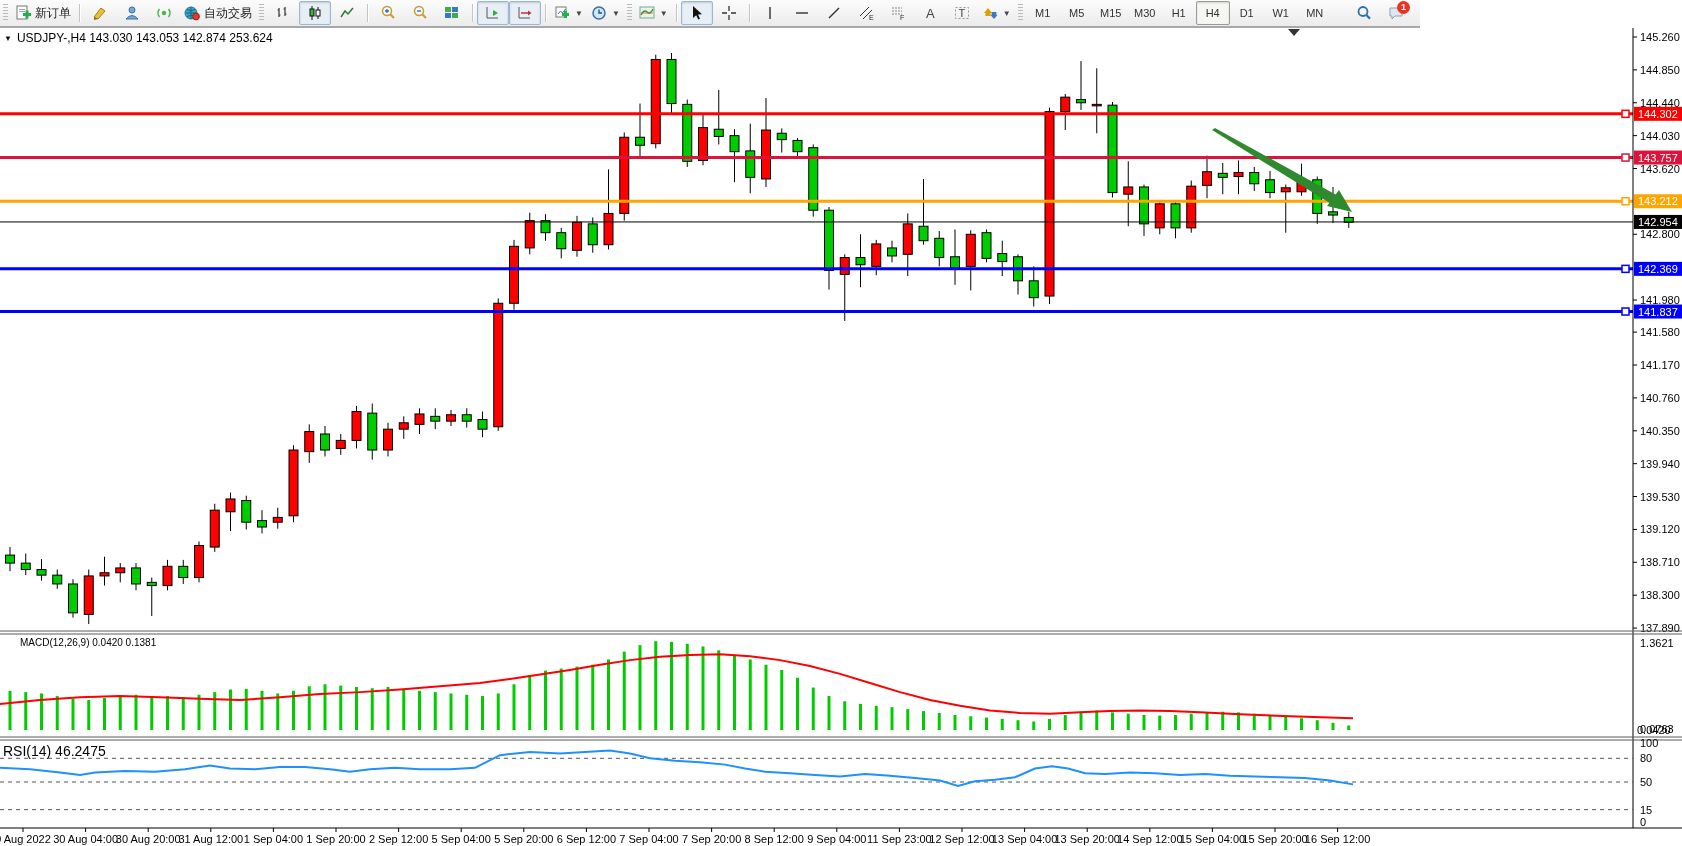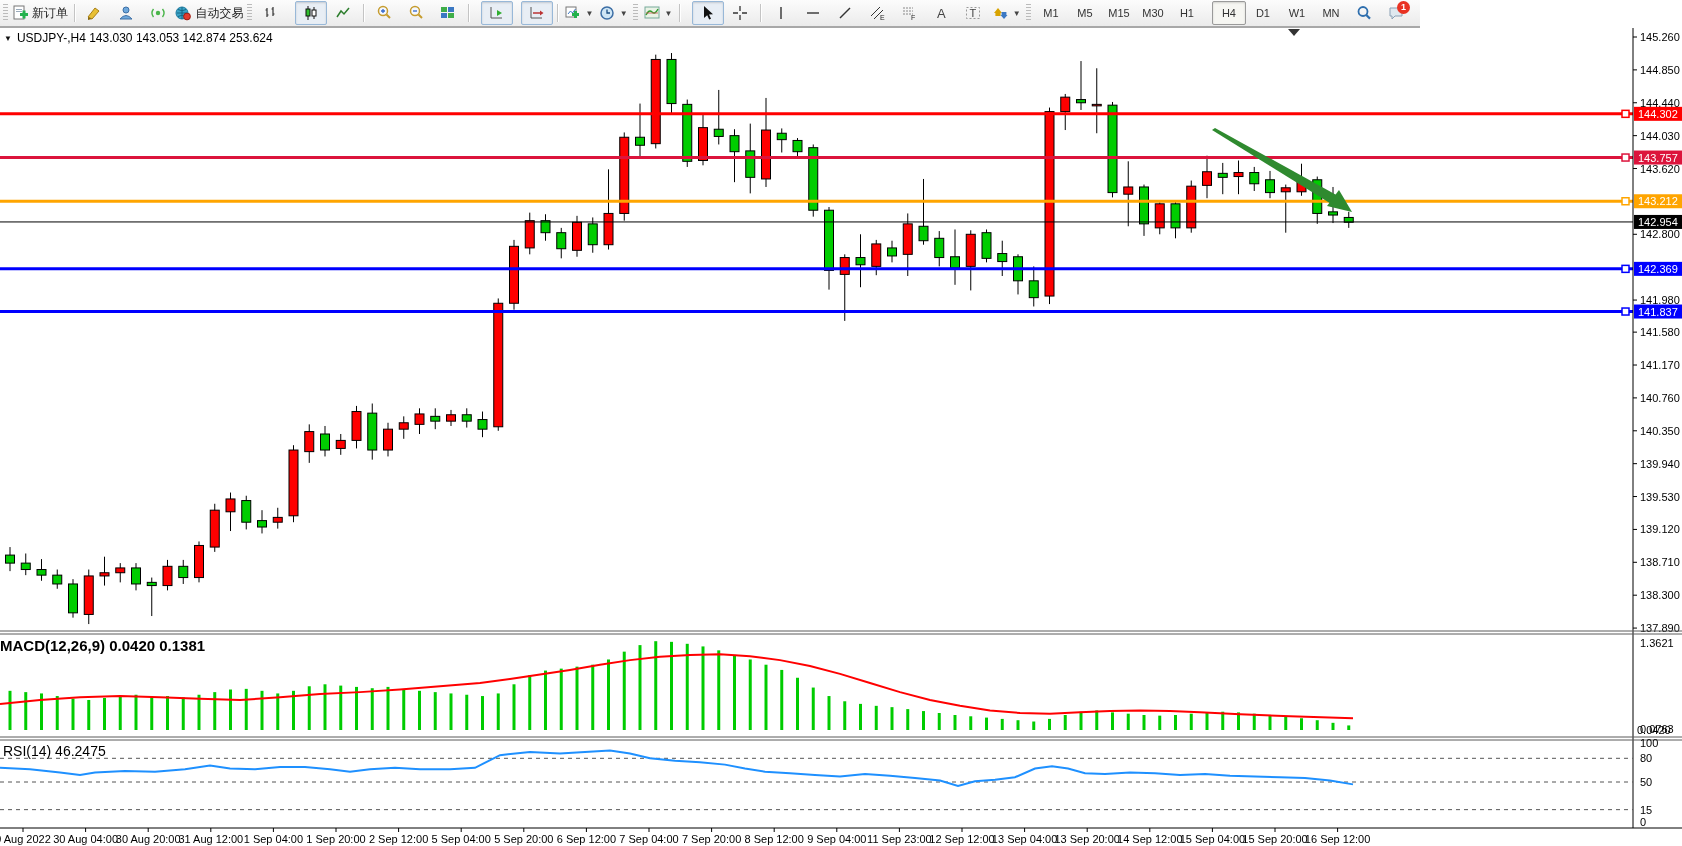--- a/index.html
+++ b/index.html
@@ -7,33 +7,33 @@
        font-family:"Liberation Sans",sans-serif;-webkit-font-smoothing:antialiased;}
   
   .toolbar{position:absolute;left:0;top:0;width:1420px;height:26px;
     background:linear-gradient(#fcfcfc,#ebebeb);border-bottom:2px solid #a8a8a8;
     display:flex;align-items:center;font-size:12px;color:#222;}
   .grip{width:5px;height:18px;margin:0 3px;
     background:repeating-linear-gradient(#bbb 0 1px,transparent 1px 3px);}
   .vsep{width:1px;height:18px;background:#c4c4c4;margin:0 4px;box-shadow:1px 0 0 #fff;}
   .tbtn{height:22px;min-width:24px;padding:0 3px;display:flex;align-items:center;justify-content:center;
     gap:4px;border:1px solid transparent;border-radius:2px;cursor:default;white-space:nowrap;}
-  .tbtn.pressed{background:#e8eef5;border-color:#98b8d8;box-shadow:inset 0 1px 2px rgba(0,0,0,.15);margin-left:8px;}
+  .tbtn.pressed{background:#e8eef5;border-color:#98b8d8;box-shadow:inset 0 1px 2px rgba(0,0,0,.15);}
   .tbtn.tf{min-width:26px;font-size:11px;color:#333;}
   .tbtn.tf.pressed{background:#f6f6f2;border-color:#9a9a9a;}
   .caret{font-size:8px;color:#444;margin-left:1px;}
   .spacer{flex:1;}
   .ic{width:16px;height:16px;display:inline-block;position:relative;}
   .badge{position:absolute;top:-4px;right:-6px;background:#e93323;color:#fff;border-radius:8px;
     min-width:13px;height:13px;font-size:9px;line-height:13px;text-align:center;font-weight:bold;}
   
   .overlay{position:absolute;color:#000;pointer-events:none;}
   #chart-title{left:4px;top:31px;font-size:12px;display:flex;align-items:center;gap:5px;}
   #chart-title .tri{font-size:8px;color:#111;}
-  #macd-label{left:0;top:637px;font-size:15px;font-weight:bold;}
+  #macd-label{left:20px;top:637px;font-size:10px;}
   #rsi-label{left:3px;top:743px;font-size:14px;}
   svg text{font-family:"Liberation Sans",sans-serif;}
 </style>
 </head>
 <body>
 
 <div class="toolbar">
   <div class="grip"></div>
 
   <div class="tbtn">

